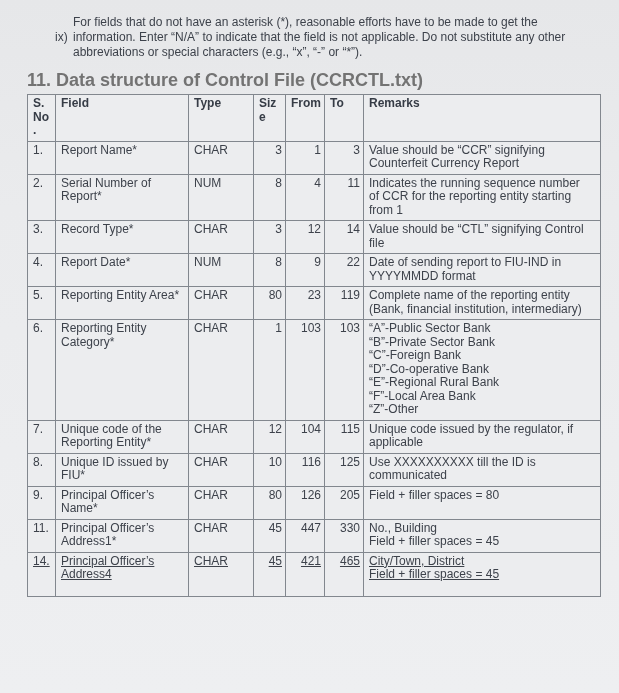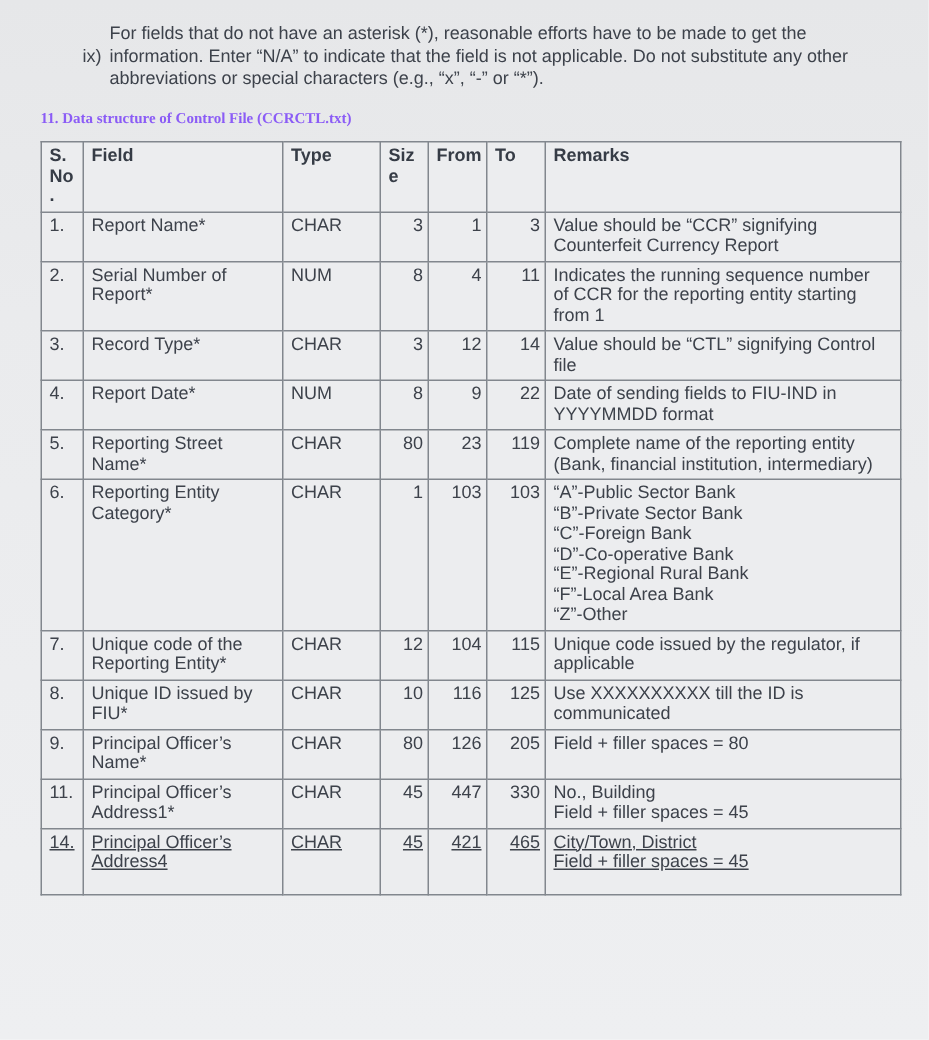--- a/index.html
+++ b/index.html
@@ -31,26 +31,25 @@
     line-height: 15px;
   }
   .note-text {
     width: 515px;
     font-size: 12px;
     line-height: 15px;
     white-space: pre-line;
   }
   
   .section-title {
-    font-size: 10px;
+    font-size: 18px;
     font-weight: bold;
-    color: #8b5cf6;
+    color: #737373;
     margin: 0 0 6px 0;
     line-height: 16px;
-    font-family: Liberation Serif, serif;
   }
   
   table.data-table {
     border-collapse: collapse;
     table-layout: fixed;
     width: 573px;
     background: #ecedef;
   }
   table.data-table th,
   table.data-table td {
@@ -149,26 +148,26 @@
           <td class="col-remarks">Value should be “CTL” signifying Control
 file</td>
         </tr>
         <tr>
           <td class="col-no">4.</td>
           <td class="col-field">Report Date*</td>
           <td class="col-type">NUM</td>
           <td class="col-size">8</td>
           <td class="col-from">9</td>
           <td class="col-to">22</td>
-          <td class="col-remarks">Date of sending fields to FIU-IND in
+          <td class="col-remarks">Date of sending report to FIU-IND in
 YYYYMMDD format</td>
         </tr>
         <tr>
           <td class="col-no">5.</td>
-          <td class="col-field">Reporting Street Name*</td>
+          <td class="col-field">Reporting Entity Area*</td>
           <td class="col-type">CHAR</td>
           <td class="col-size">80</td>
           <td class="col-from">23</td>
           <td class="col-to">119</td>
           <td class="col-remarks">Complete name of the reporting entity
 (Bank, financial institution, intermediary)</td>
         </tr>
         <tr>
           <td class="col-no">6.</td>
           <td class="col-field">Reporting Entity

